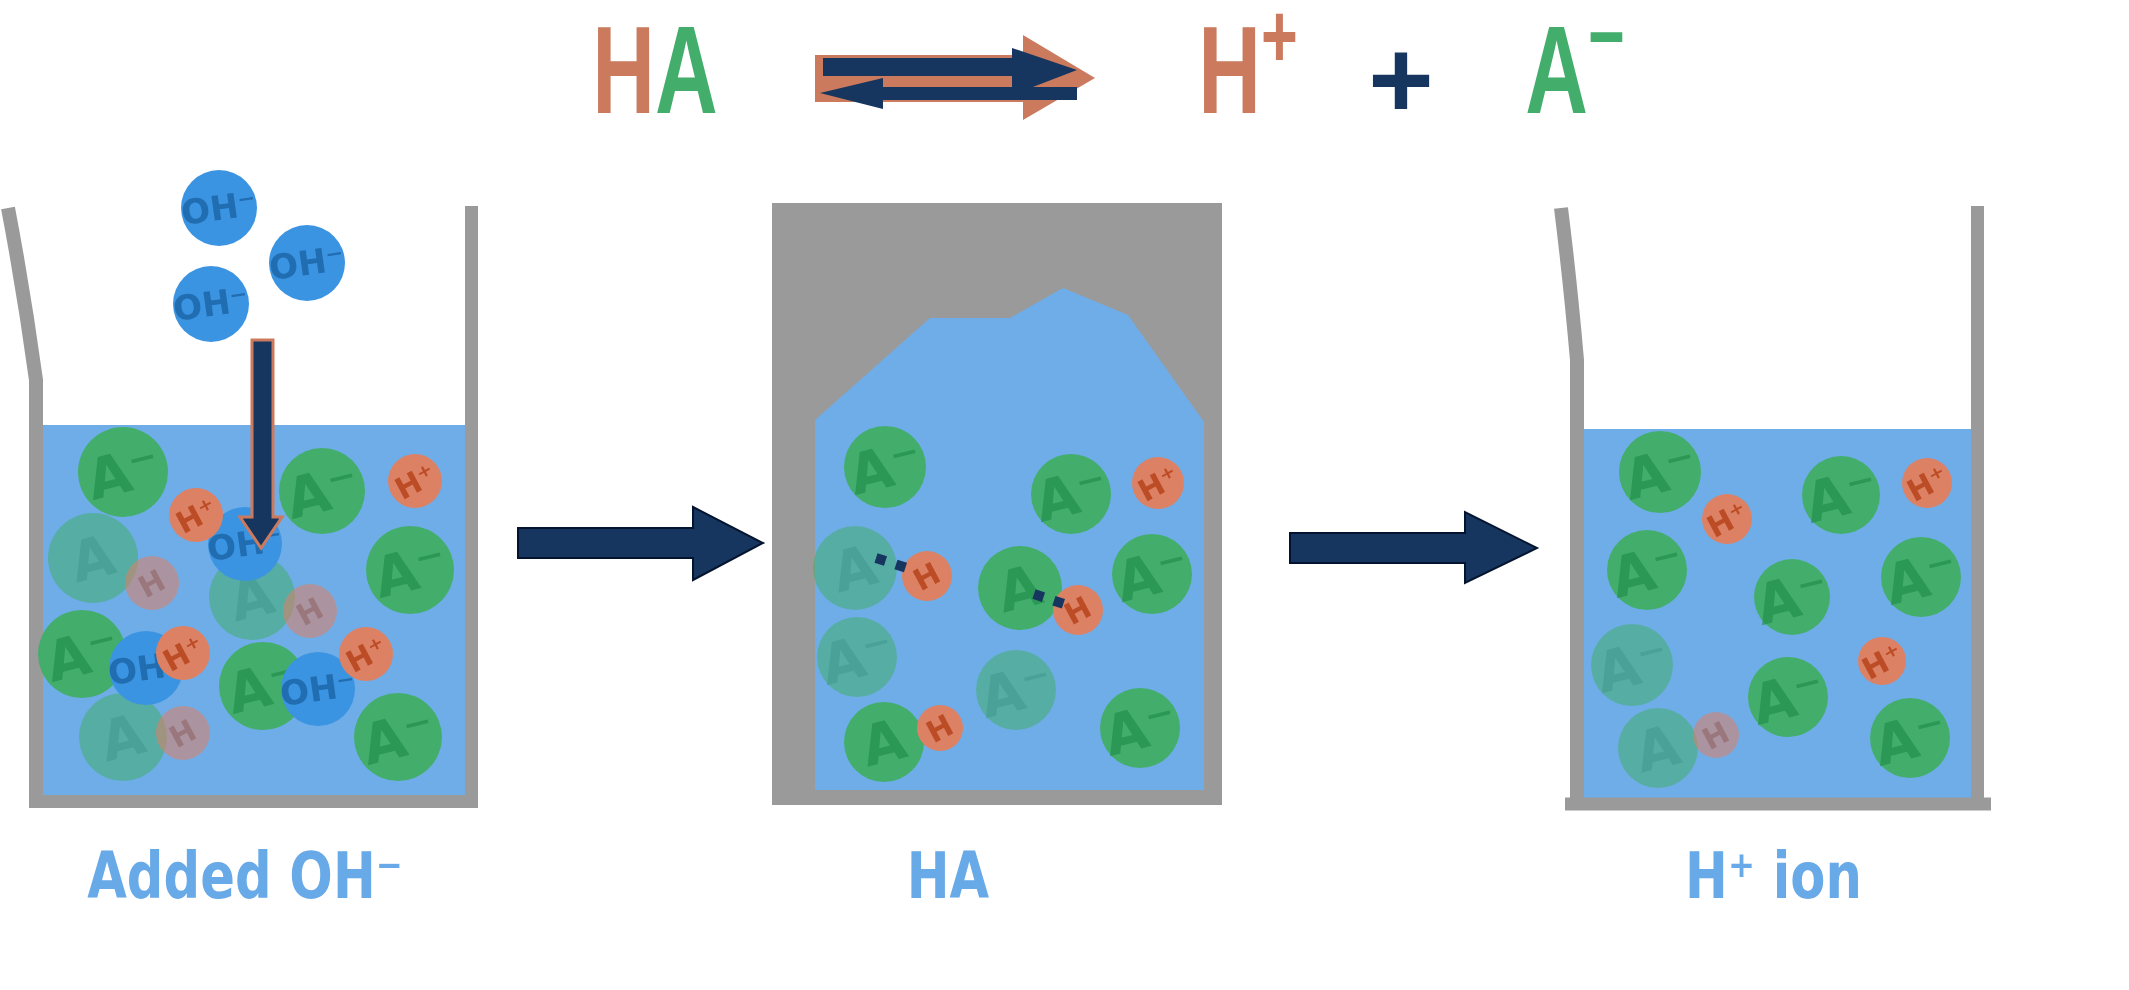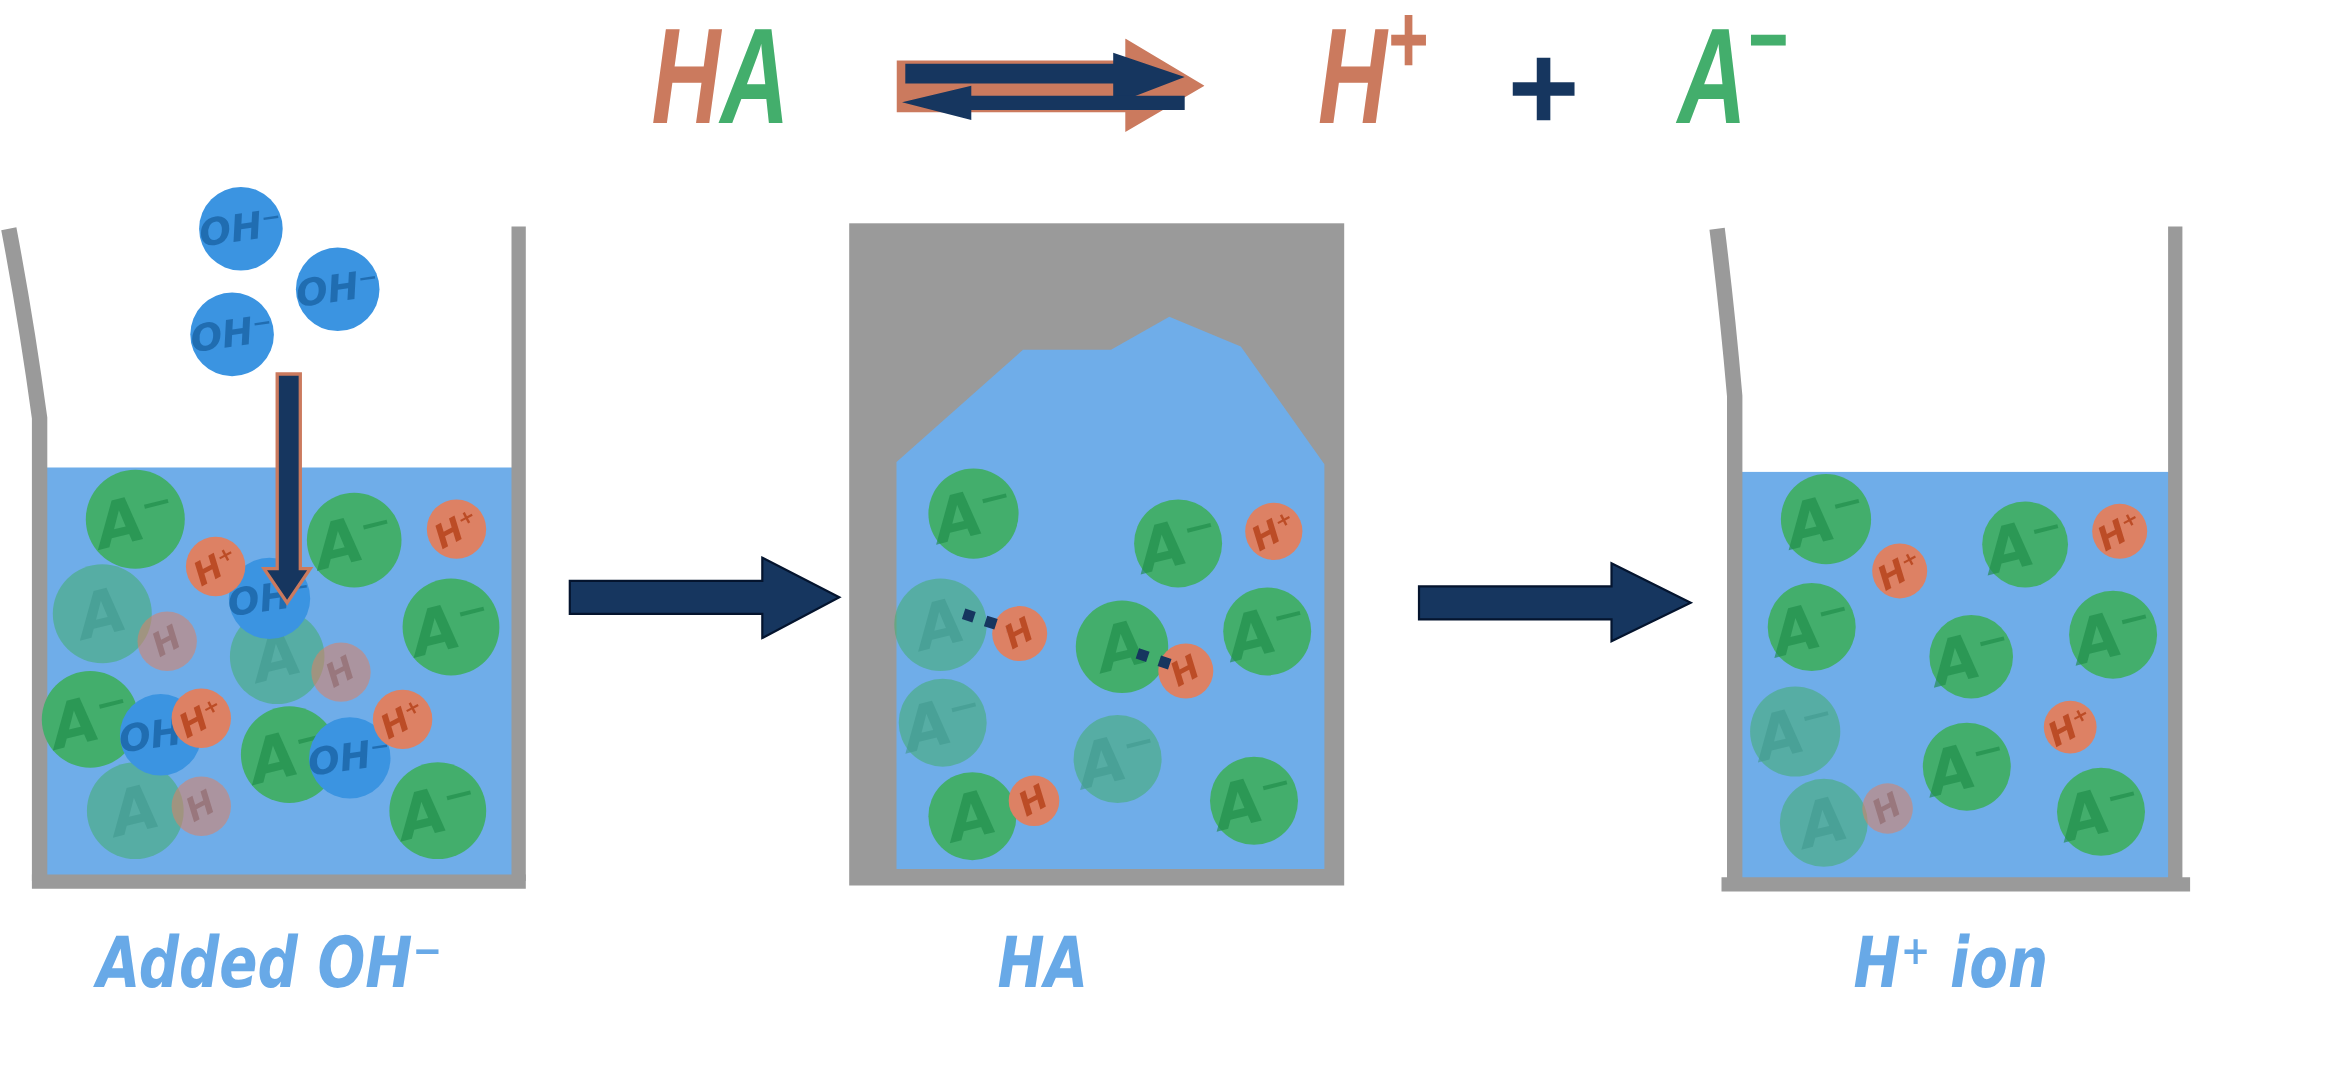--- a/index.html
+++ b/index.html
@@ -1,17 +1,17 @@
 <!DOCTYPE html>
 <html><head>
 <meta charset="utf-8">
 <style>
   html,body{margin:0;padding:0;background:#ffffff;}
   #stage{position:relative;width:2129px;height:914px;background:#ffffff;overflow:hidden;
-         font-family:"Liberation Sans",sans-serif;font-style:italic;}
+         font-family:"Liberation Sans",sans-serif;}
 
   
   .eqtok{position:absolute;top:8px;font-weight:700;font-size:124px;line-height:1;
          transform:translateX(-50%) scaleX(.7);white-space:nowrap;
          font-family:"Liberation Sans",sans-serif;}
   .eqtok .sup{font-size:90px;position:relative;top:-46px;}
   #eq-plus{position:absolute;top:24px;font-weight:700;font-size:112px;line-height:1;
            transform:translateX(-50%);}
   .c-or{color:#cb7a5e;} .c-gr{color:#43ae6c;} .c-nv{color:#16365f;}
 

